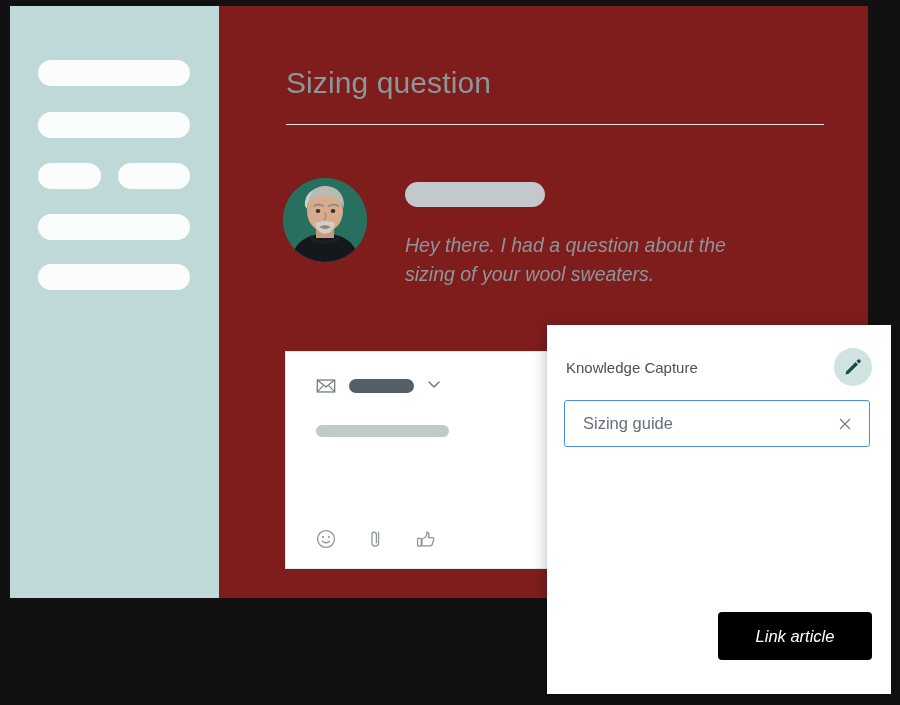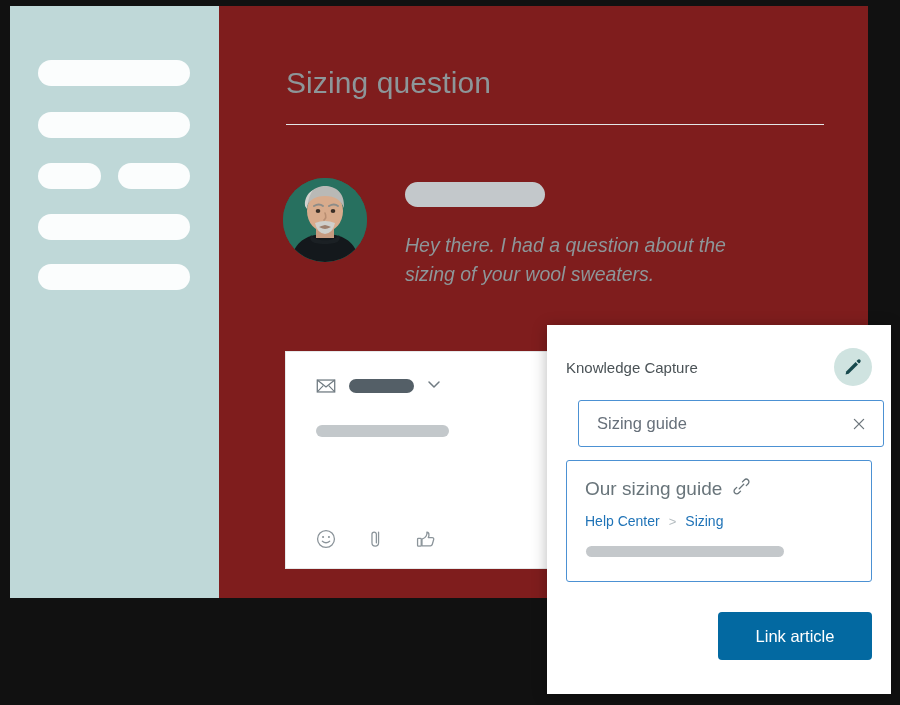--- a/index.html
+++ b/index.html
@@ -191,21 +191,21 @@
     height: 38px;
     border-radius: 50%;
     background: #cfe3e0;
     display: flex;
     align-items: center;
     justify-content: center;
   }
 
   #kc-search {
     position: absolute;
-    left: 31px;
+    left: 17px;
     top: 75px;
     width: 306px;
     height: 47px;
     border: 1px solid #4c91d3;
     border-radius: 3px;
     display: flex;
     align-items: center;
     padding: 0 14px 0 18px;
     background: #ffffff;
   }
@@ -270,27 +270,28 @@
     background: #c4c8cb;
     border-radius: 6px;
   }
 
   #kc-link-button {
     position: absolute;
     left: 171px;
     top: 287px;
     width: 154px;
     height: 48px;
-    background: #0369a1;
+    background: #000000;
     border: none;
     border-radius: 4px;
     color: #ffffff;
     font-family: "Liberation Sans", sans-serif;
     font-size: 16.5px;
     cursor: pointer;
+    font-style: italic;
   }
 </style>
 </head>
 <body>
 
 <div id="stage">
 
   <div id="app-window">
 
     <div id="sidebar">
@@ -400,37 +401,17 @@
 
     <div id="kc-search">
       <span id="kc-search-value" title="Search articles">Sizing guide</span>
       <span id="kc-search-clear">
         <svg width="16" height="16" viewBox="0 0 16 16" xmlns="http://www.w3.org/2000/svg" aria-hidden="true">
           <path d="M3.4 3.4 L12.6 12.6 M12.6 3.4 L3.4 12.6" stroke="#6c757b" stroke-width="1.3" stroke-linecap="round"></path>
         </svg>
       </span>
     </div>
 
-    <div id="kc-result-card">
-      <div id="kc-result-titlerow">
-        <span id="kc-result-title">Our sizing guide</span>
-        <span>
-          <svg width="19" height="19" viewBox="0 0 22 22" xmlns="http://www.w3.org/2000/svg" aria-hidden="true">
-            <path d="M8.4 13.6 L13.6 8.4" stroke="#68747a" stroke-width="1.5" stroke-linecap="round"></path>
-            <path d="M12.1 5.6 L14.3 3.4 a3.1 3.1 0 0 1 4.4 4.4 L16.5 10" fill="none" stroke="#68747a" stroke-width="1.5" stroke-linecap="round"></path>
-            <path d="M9.9 16.4 L7.7 18.6 a3.1 3.1 0 0 1 -4.4 -4.4 L5.5 12" fill="none" stroke="#68747a" stroke-width="1.5" stroke-linecap="round"></path>
-          </svg>
-        </span>
-      </div>
-
-      <div id="kc-breadcrumb">
-        <span class="crumb">Help Center</span>
-        <span class="sep">&gt;</span>
-        <span class="crumb">Sizing</span>
-      </div>
-
-      <div id="kc-result-snippet"></div>
-    </div>
 
     <button id="kc-link-button">Link article</button>
   </div>
 
 </div>
 
 </body></html>

